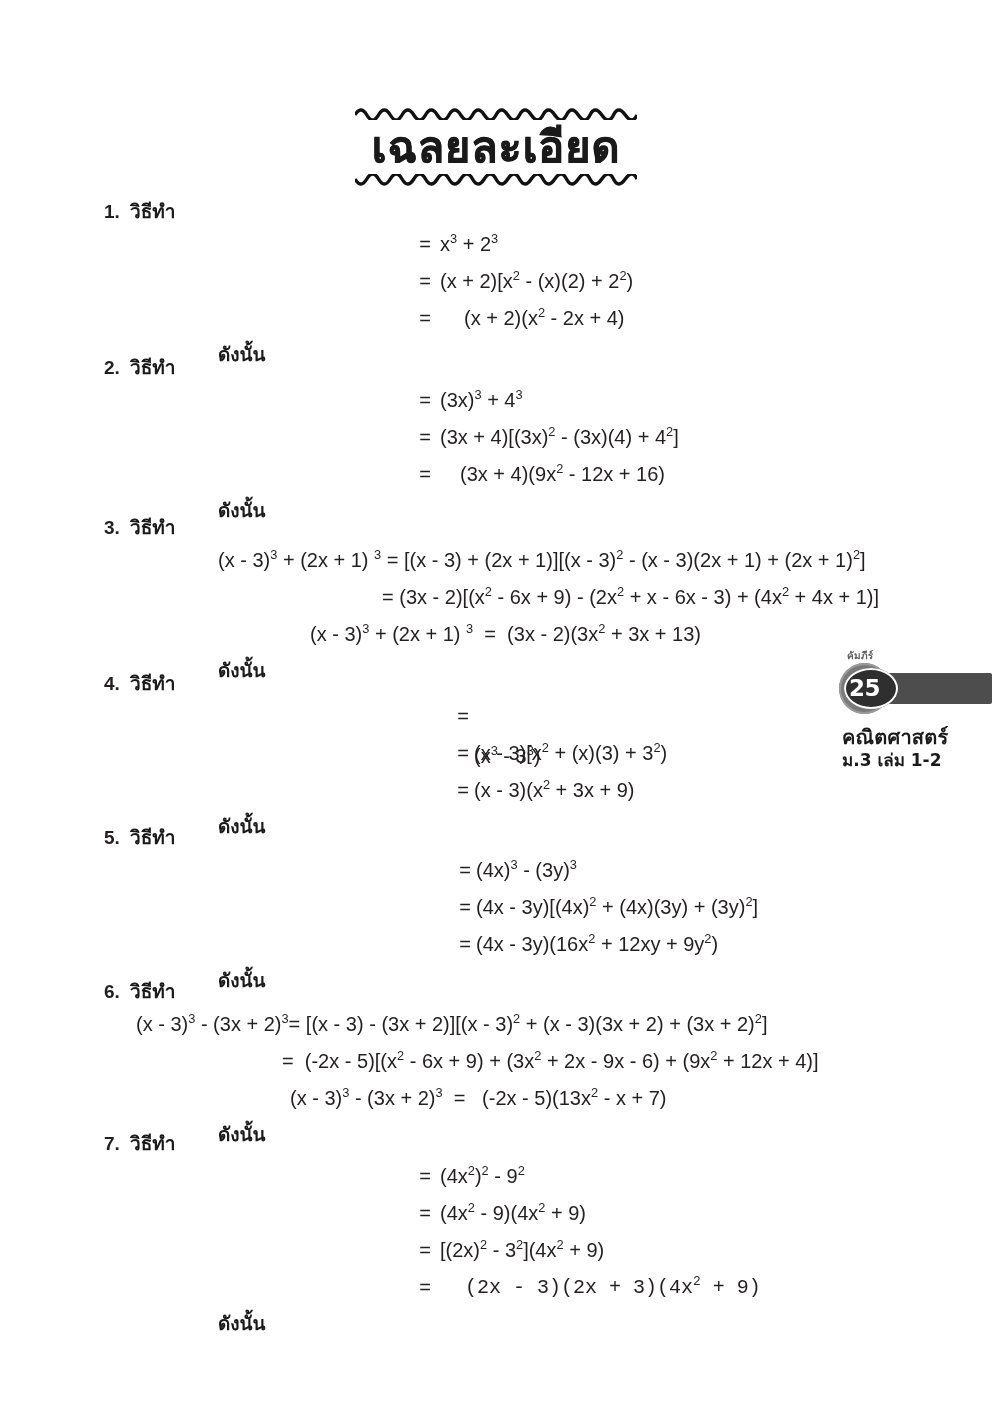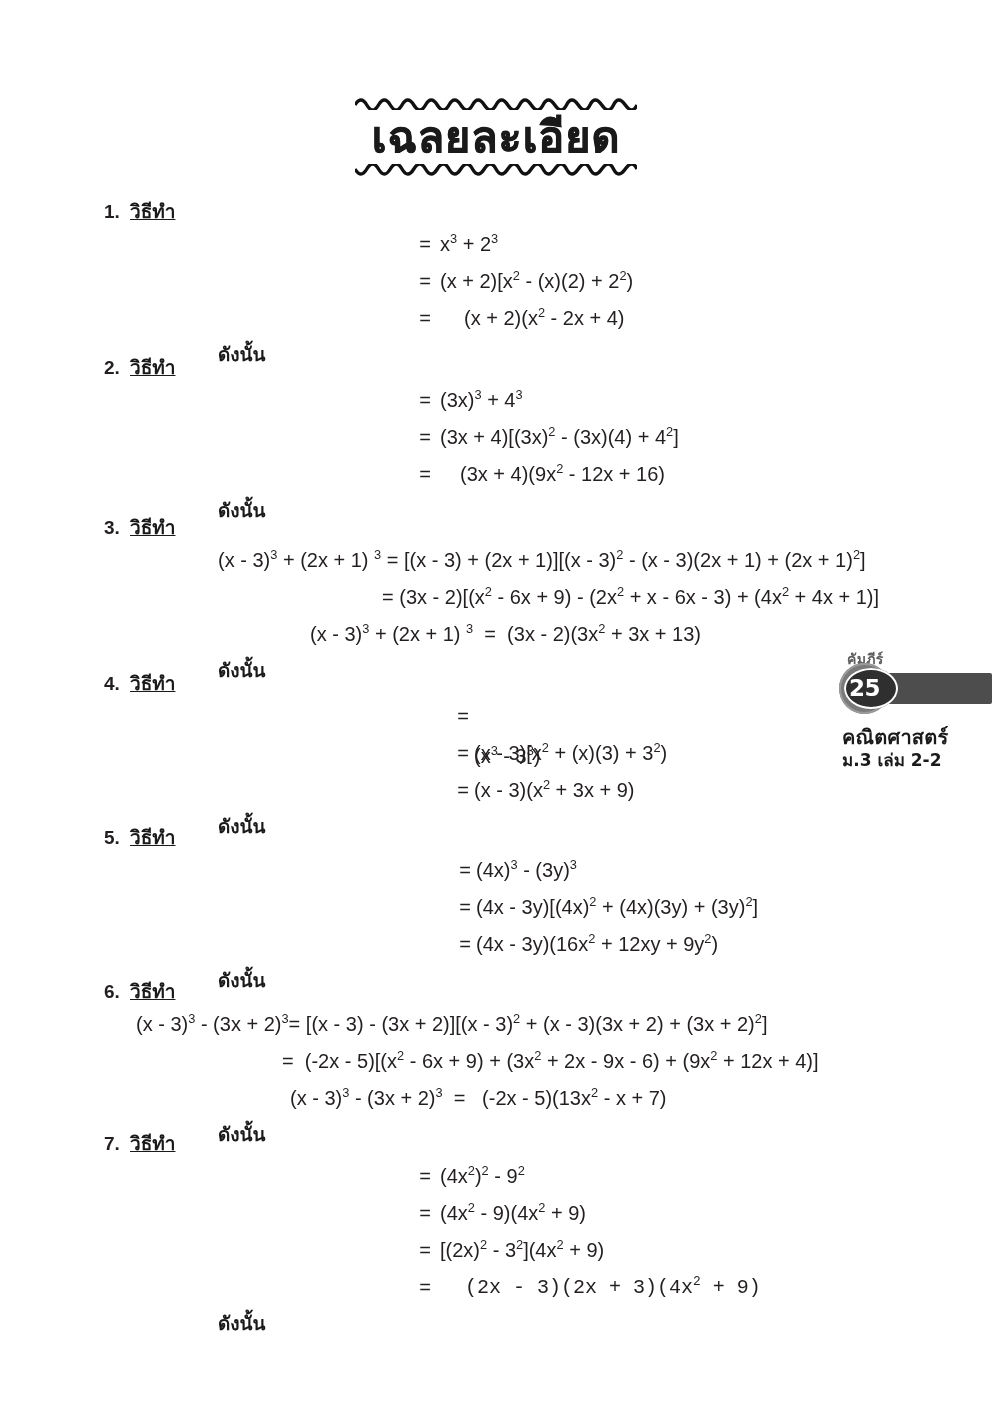--- a/index.html
+++ b/index.html
@@ -13,21 +13,21 @@
     font-family: "Liberation Sans", "DejaVu Sans", sans-serif;
     color: #231f20;
     position: relative;
     overflow: hidden;
   }
 
   
   .title-block {
     position: absolute;
     left: 0;
-    top: 96px;
+    top: 106px;
     width: 992px;
     text-align: center;
   }
   .wave {
     display: block;
     margin: 0 auto;
     width: 282px;
     height: 14px;
   }
   .wave-top { margin-bottom: 1px; }
@@ -60,21 +60,20 @@
     font-size: 19px;
     font-weight: bold;
     width: 26px;
   }
   .prob-word {
     display: inline-block;
     font-family: "DejaVu Sans", "Liberation Sans", sans-serif;
     font-size: 19px;
     font-weight: bold;
     color: #1a1a1a;
-    text-decoration: underline;
   }
 
   
   .eq {
     position: absolute;
     height: 37px;
     line-height: 37px;
     white-space: nowrap;
     font-size: 20px;
   }
@@ -114,21 +113,21 @@
     left: 836px;
     top: 648px;
     width: 156px;
     height: 128px;
   }
   .tab-kampi {
     position: absolute;
     left: 11px;
     top: 0;
     font-family: "DejaVu Sans", "Liberation Sans", sans-serif;
-    font-size: 14px;
+    font-size: 10px;
     font-weight: bold;
     color: #5d5d5d;
     letter-spacing: 0.3px;
   }
   .tab-bar {
     position: absolute;
     left: 50px;
     top: 25px;
     width: 106px;
     height: 31px;
@@ -319,14 +318,14 @@
 
 <div class="side-tab">
   <div class="tab-kampi">คัมภีร์</div>
   <div class="tab-bar"></div>
   <div class="tab-circle">
     <div class="tab-circle-inner">
       <div class="tab-page-num">25</div>
     </div>
   </div>
   <div class="tab-subject">คณิตศาสตร์</div>
-  <div class="tab-level">ม.3 เล่ม 2-2</div>
+  <div class="tab-level">ม.3 เล่ม 1-2</div>
 </div>
 
 </body></html>

